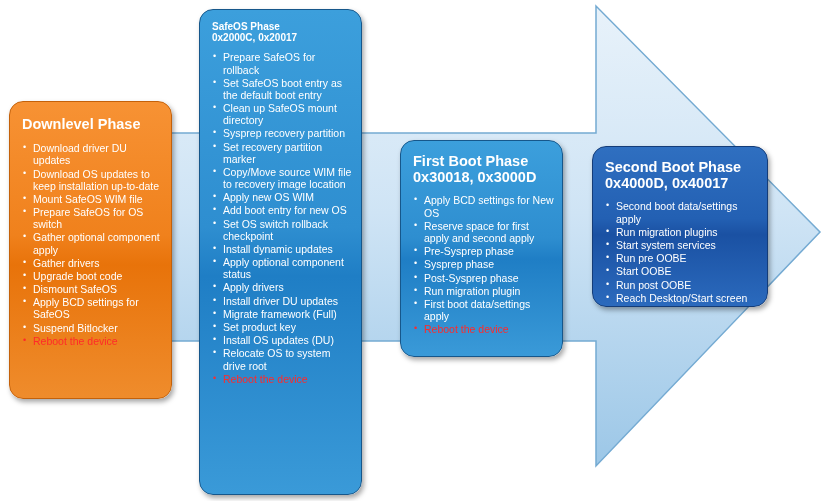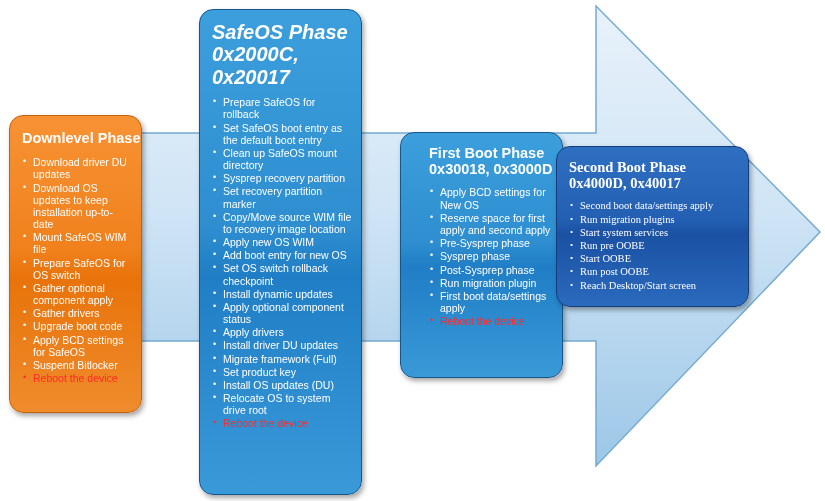--- a/index.html
+++ b/index.html
@@ -63,22 +63,22 @@
   .phase-list li.reboot {
     color: #ff2a2a;
   }
   .phase-list li.reboot:before {
     color: #ff2a2a;
   }
 
   
   #box-downlevel {
     left: 9px;
-    top: 115px;
-    width: 133px;
+    top: 101px;
+    width: 163px;
     height: 298px;
     background: linear-gradient(to bottom, #f79234 0%, #f0811c 45%, #e8730a 55%, #ef8c2c 100%);
     border: 1px solid #c4610a;
   }
   #box-downlevel .phase-title {
     font-size: 14.5px;
     margin: 14px 0 10px 12px;
   }
   #box-downlevel .phase-list {
     font-size: 10.5px;
@@ -88,57 +88,54 @@
   
   #box-safeos {
     left: 199px;
     top: 9px;
     width: 163px;
     height: 486px;
     background: linear-gradient(to bottom, #3c9fdc 0%, #2e8ed0 45%, #1f7ec5 55%, #3a9ad8 100%);
     border: 1px solid #16578b;
   }
   #box-safeos .phase-title {
-    font-size: 20px;
+    font-size: 10px;
     margin: 11px 0 8px 12px;
-    font-style: italic;
   }
   #box-safeos .phase-list {
     font-size: 10.5px;
     margin: 0 8px 0 12px;
   }
 
   
   #box-firstboot {
     left: 400px;
-    top: 132px;
+    top: 140px;
     width: 163px;
-    height: 246px;
+    height: 217px;
     background: linear-gradient(to bottom, #3c9fdc 0%, #2e8ed0 45%, #1f7ec5 55%, #3a9ad8 100%);
     border: 1px solid #16578b;
-    padding-left: 16px;
   }
   #box-firstboot .phase-title {
     font-size: 14.5px;
     margin: 12px 0 9px 12px;
   }
   #box-firstboot .phase-list {
     font-size: 10.5px;
     margin: 0 8px 16px 12px;
   }
 
   
   #box-secondboot {
-    left: 556px;
+    left: 592px;
     top: 146px;
-    width: 193px;
+    width: 176px;
     height: 161px;
     background: linear-gradient(to bottom, #2f6fc0 0%, #2360b3 45%, #1a51a3 55%, #2b6abd 100%);
     border: 1px solid #143c78;
-    font-family: Liberation Serif, serif;
   }
   #box-secondboot .phase-title {
     font-size: 14.5px;
     margin: 12px 0 9px 12px;
   }
   #box-secondboot .phase-list {
     font-size: 10.5px;
     margin: 0 8px 12px 12px;
   }
 </style>
@@ -161,20 +158,21 @@
   <div class="phase-box" id="box-downlevel">
     <div class="phase-title">Downlevel Phase</div>
     <ul class="phase-list">
       <li>Download driver DU updates</li>
       <li>Download OS updates to keep installation up-to-date</li>
       <li>Mount SafeOS WIM file</li>
       <li>Prepare SafeOS for OS switch</li>
       <li>Gather optional component apply</li>
       <li>Gather drivers</li>
       <li>Upgrade boot code</li>
+      <li>Dismount SafeOS</li>
       <li>Apply BCD settings for SafeOS</li>
       <li>Suspend Bitlocker</li>
       <li class="reboot">Reboot the device</li>
     </ul>
   </div>
 
   <div class="phase-box" id="box-safeos">
     <div class="phase-title"><span>SafeOS Phase</span><br><span>0x2000C, 0x20017</span></div>
     <ul class="phase-list">
       <li>Prepare SafeOS for rollback</li>

